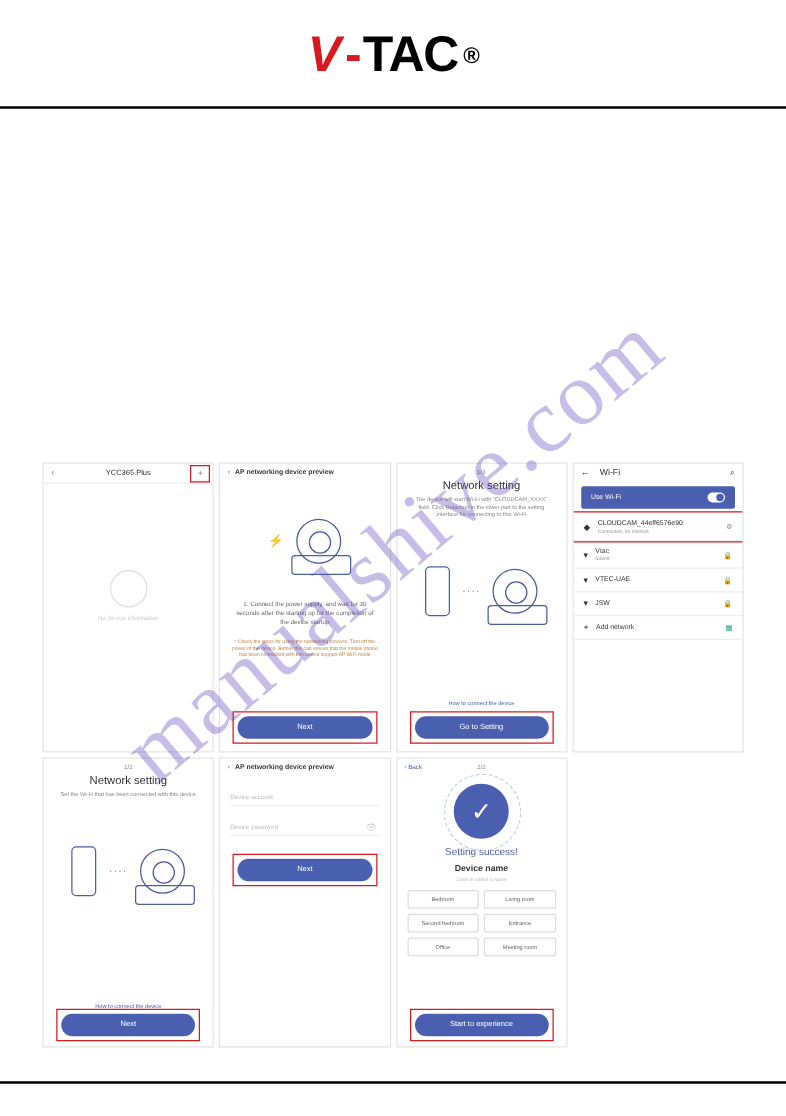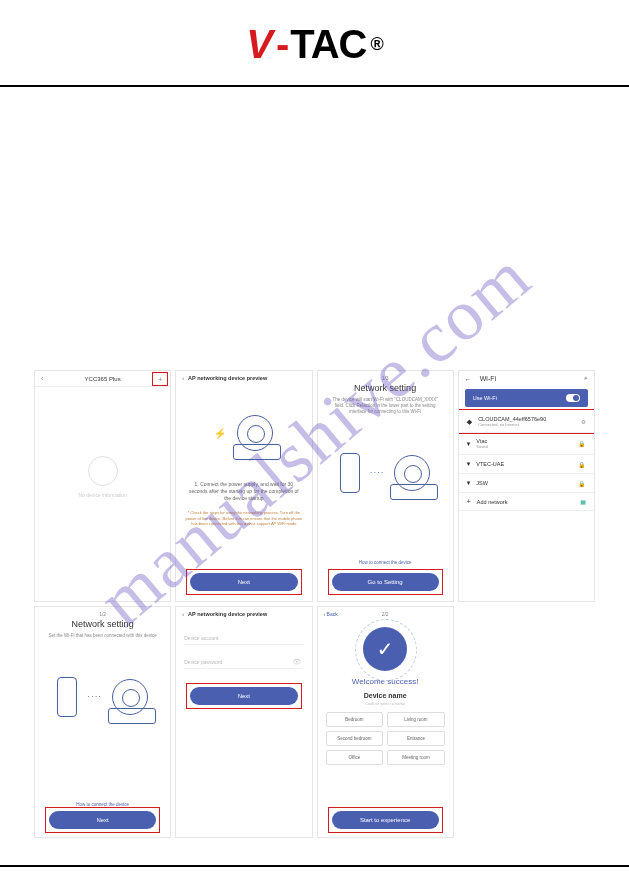--- a/index.html
+++ b/index.html
@@ -222,21 +222,21 @@
           <span class="eye">👁</span>
         </div>
       <div class="pill-btn" style="left:14px; right:14px; top:80px;">Next</div>
       <div class="redbox" style="left:10px; right:10px; top:76px; height:26px;"></div>
     </div>
 
     <div class="shot s8 row2">
       <span class="back8">‹ <span>Back</span></span>
       <div class="step">2/2</div>
       <div class="circ">✓</div>
-      <div class="succ">Welcome success!</div>
+      <div class="succ">Setting success!</div>
       <div class="dn">Device name</div>
       <div class="hint">Cook or select a name</div>
       <div class="opts">
         <div class="opt">Bedroom</div>
         <div class="opt">Living room</div>
         <div class="opt">Second bedroom</div>
         <div class="opt">Entrance</div>
         <div class="opt">Office</div>
         <div class="opt">Meeting room</div>
       </div>

